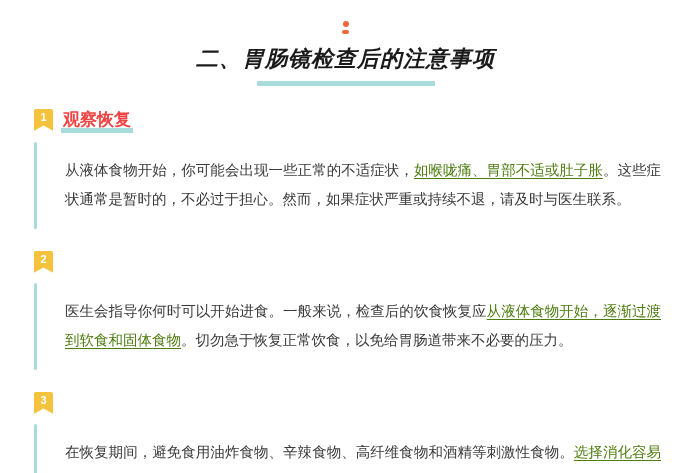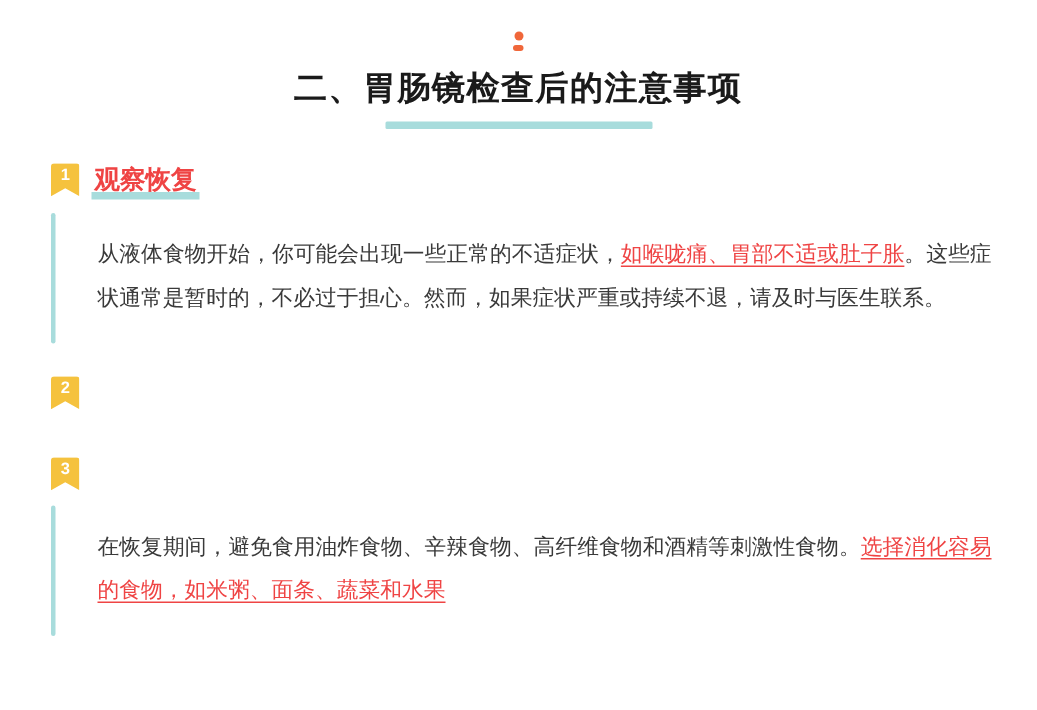--- a/index.html
+++ b/index.html
@@ -42,20 +42,21 @@
     width: 7px;
     height: 4px;
     border-radius: 3px;
     background: #f0673a;
   }
 
   
   .title-wrap {
     text-align: center;
     margin-top: 6px;
+    font-style: italic;
   }
   .main-title {
     font-size: 22px;
     font-weight: bold;
     color: #1a1a1a;
     letter-spacing: 1px;
     line-height: 1.4;
     margin: 0;
   }
   .title-underline {
@@ -137,21 +138,21 @@
   }
   .paragraph {
     font-size: 14.5px;
     line-height: 2.0;
     color: #3a3a3a;
     padding-left: 28px;
     padding-right: 4px;
     text-align: justify;
   }
   .hl {
-    color: #ef4444;
+    color: #4d7c0f;
     text-decoration: underline;
     text-underline-offset: 3px;
   }
 </style>
 </head>
 <body>
 
 <div class="page">
 
   <div class="top-ornament">
@@ -180,20 +181,21 @@
 
   <div class="section">
     <div class="section-head">
       <span class="badge">
         <span class="ribbon"></span>
         <span class="num">2</span>
       </span>
     </div>
     <div class="body-wrap">
       <div class="left-rule"></div>
+      <p class="paragraph"><span>医生会指导你何时可以开始进食。一般来说，检查后的饮食恢复应</span><span class="hl">从液体食物开始，逐渐过渡到软食和固体食物</span><span>。切勿急于恢复正常饮食，以免给胃肠道带来不必要的压力。</span></p>
     </div>
   </div>
 
   <div class="section">
     <div class="section-head">
       <span class="badge">
         <span class="ribbon"></span>
         <span class="num">3</span>
       </span>
     </div>

